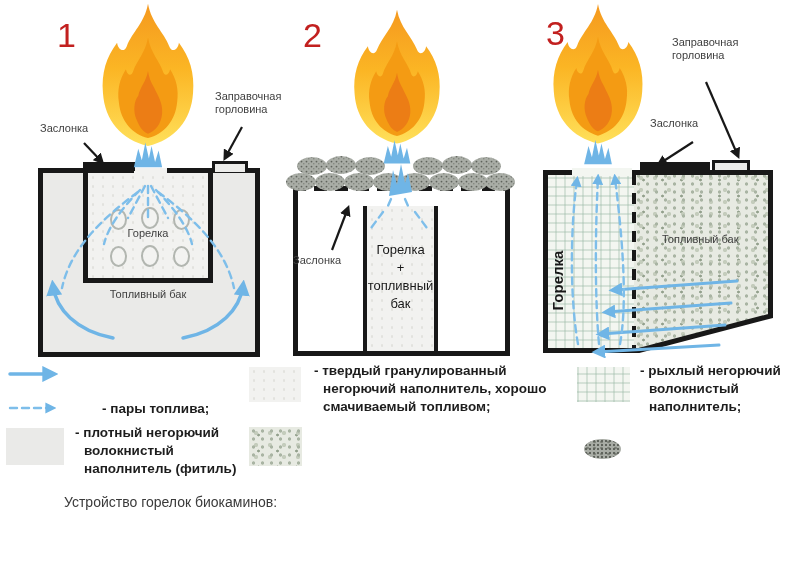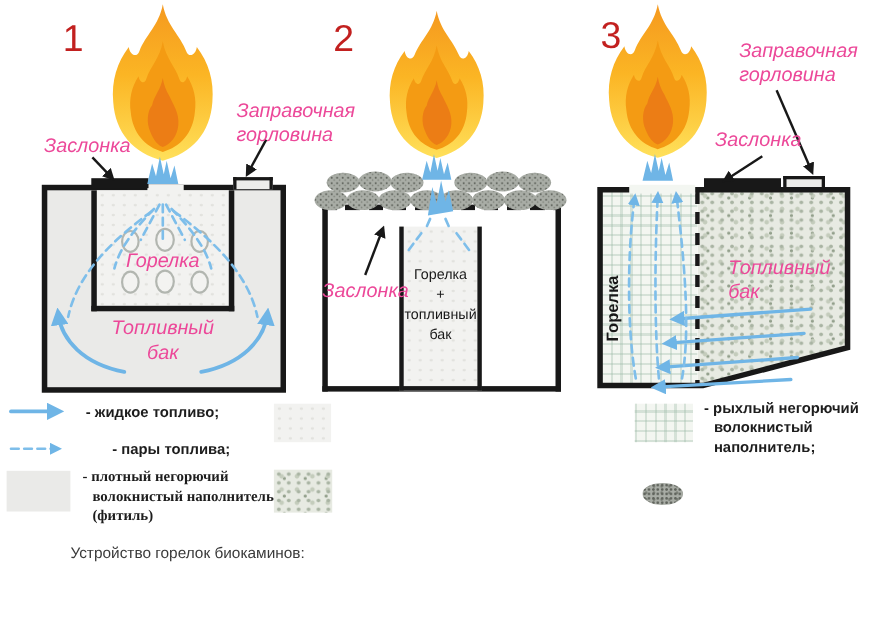--- a/index.html
+++ b/index.html
@@ -30,21 +30,21 @@
   
   .tank{box-sizing:border-box;border:5px solid #181818;}
   .hole{box-sizing:border-box;border:2px solid #b2b6b0;border-radius:50%;background:#F3F3F1;}
   .bar{background:#181818;}
   .neck{box-sizing:border-box;border:3px solid #181818;border-bottom:none;background:#ECECEA;}
   .dashh{background:repeating-linear-gradient(90deg,#181818 0 13px,transparent 13px 21px);}
   .dashv{background:repeating-linear-gradient(180deg,#181818 0 11px,transparent 11px 19px);}
   
   .t{position:absolute;}
   .num{font-size:34px;line-height:1;color:#C2201F;}
-  .lbl{font-size:18px;line-height:1.22;color:#ec4899;font-style:italic;}
+  .lbl{font-size:11px;line-height:1.22;color:#404040;}
   .ctr{text-align:center;}
   .leg{font-weight:700;font-size:13.5px;line-height:1.32;color:#1d1d1d;padding-left:9px;text-indent:-9px;}
   .cap{font-size:14px;line-height:21px;color:#3a3a3a;}
   .pre{white-space:pre-line;}
   .vert{transform:rotate(-90deg);font-weight:700;font-size:15px;}
   svg.layer{position:absolute;left:0;top:0;pointer-events:none;}
 </style>
 </head>
 <body>
 
@@ -190,22 +190,22 @@
   <div class="t ctr pre" style="left:363px;top:241px;width:75px;font-size:13px;line-height:1.38;">Горелка
 +
 топливный
 бак</div>
 
   <div class="t lbl" style="left:672px;top:36px;width:112px;">Заправочная горловина</div>
   <div class="t lbl" style="left:650px;top:117px;">Заслонка</div>
   <div class="t vert ctr" style="left:512px;top:272px;width:90px;">Горелка</div>
   <div class="t lbl" style="left:662px;top:233px;width:105px;">Топливный бак</div>
 
-  <div class="t leg" style="left:78px;top:366px;width:170px;">- жидкое топливо;</div>
   <div class="t leg" style="left:78px;top:400px;width:170px;margin-left:24px;">- пары топлива;</div>
-  <div class="t leg" style="left:75px;top:424px;width:180px;font-family:Liberation Serif, serif;">- плотный негорючий волокнистый наполнитель (фитиль)</div>
+  <div class="t leg" style="left:75px;top:424px;width:180px;">- плотный негорючий волокнистый наполнитель (фитиль)</div>
+  <div class="t leg" style="left:314px;top:362px;width:240px;">- твердый гранулированный негорючий наполнитель, хорошо смачиваемый топливом;</div>
   <div class="t leg" style="left:640px;top:362px;width:155px;">- рыхлый негорючий волокнистый наполнитель;</div>
 
   <div class="t cap" style="left:35px;top:492px;width:762px;margin-left:29px;">
     <div>Устройство горелок биокаминов:</div>
   </div>
 
 </div>
 
 </body></html>

